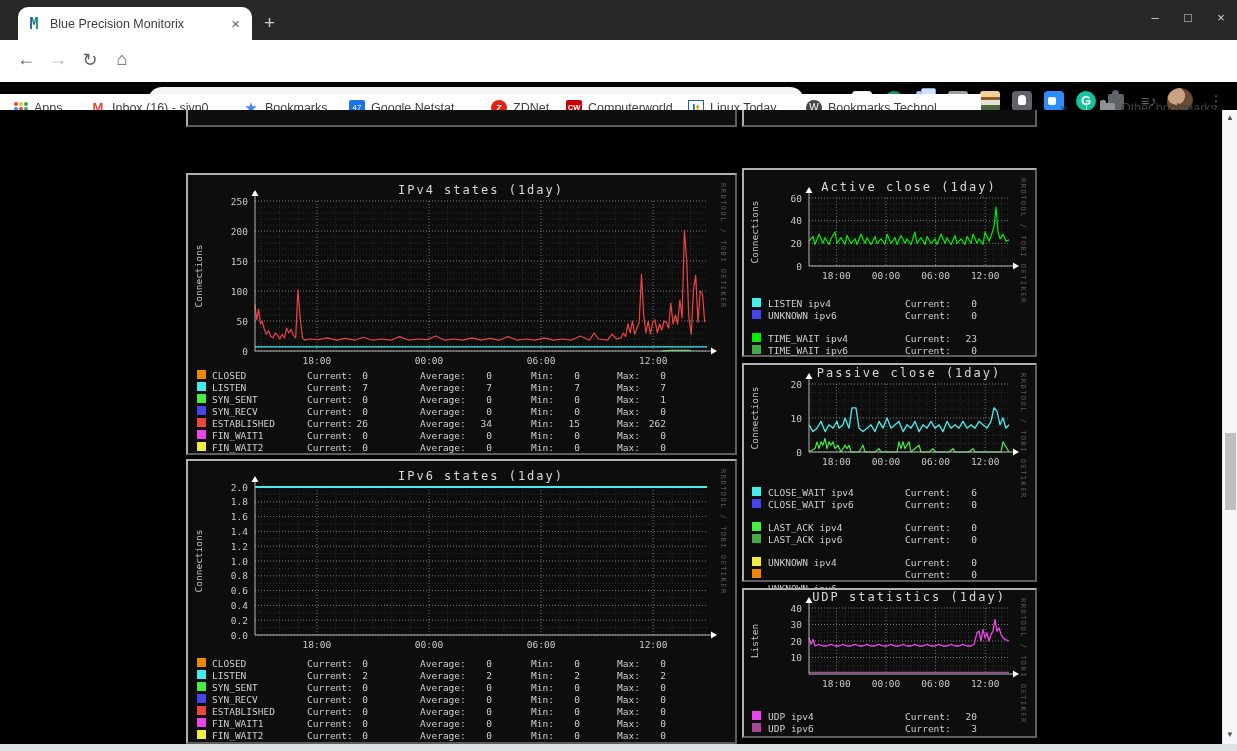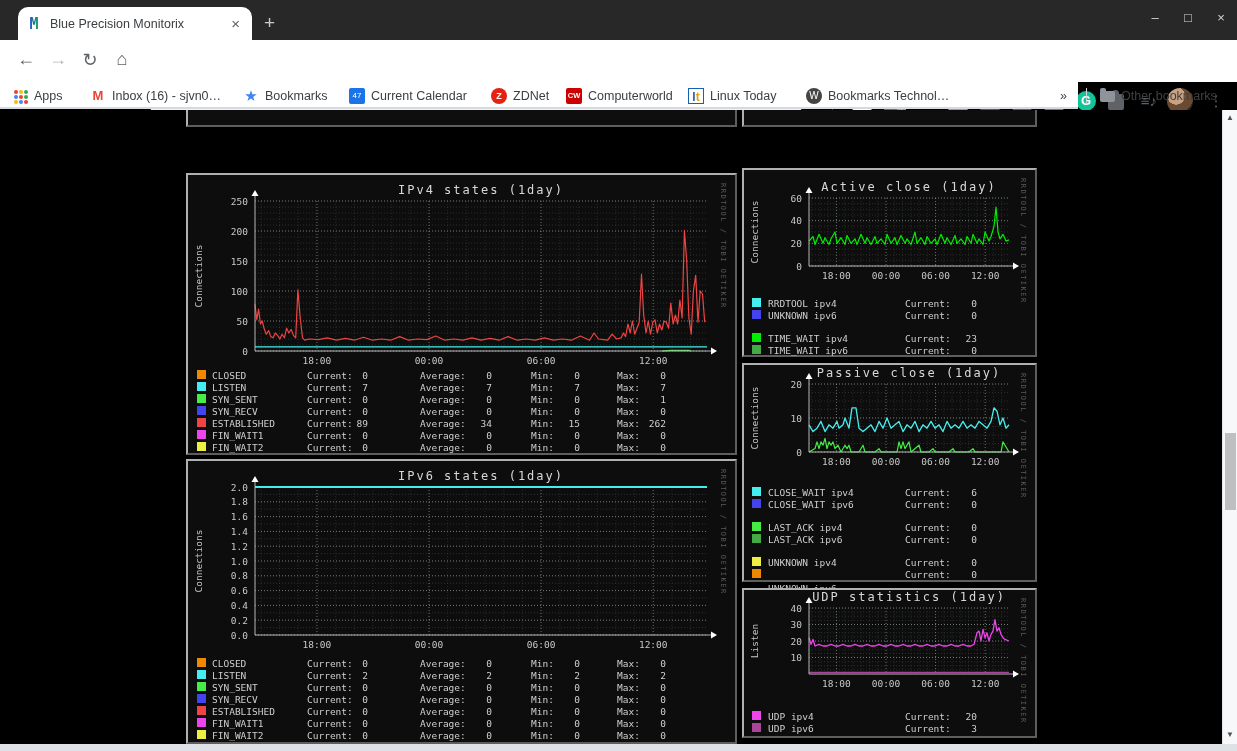--- a/index.html
+++ b/index.html
@@ -44,21 +44,21 @@
   .xi-lamp { background:#5f6368; border-radius:4px; }
   .xi-lamp::after { content:""; position:absolute; left:6px; top:4px; width:8px; height:10px; background:#fff; border-radius:4px 4px 2px 2px; }
   .xi-meet { background:#2D8CFF; border-radius:4px; }
   .xi-meet::after { content:""; position:absolute; left:4px; top:6px; width:8px; height:8px; background:#fff; border-radius:2px; }
   .xi-grammarly { background:#15C39A; color:#fff; border-radius:50%; font-weight:bold; }
   .xi-puzzle { background:#5f6368; border-radius:2px; width:16px; height:16px; top:54px; }
   .xi-puzzle::before { content:""; position:absolute; left:4px; top:-4px; width:7px; height:7px; background:#5f6368; border-radius:50%; }
   .xi-playlist { color:#5f6368; font-size:15px; }
   .xi-avatar { width:26px; height:26px; top:48px; border-radius:50%; background:radial-gradient(circle at 35% 30%, #c9a183 0 35%, #6b4a32 36% 70%, #2f2a26 71%); }
   .xi-menu { color:#5f6368; font-size:15px; }
-  .bookmarksbar { position:absolute; left:0; top:82px; width:1078px; height:27px; background:#fff; border-bottom:2px solid #d6d9dd; }
+  .bookmarksbar { position:absolute; left:0; top:94px; width:981px; height:27px; background:#fff; border-bottom:2px solid #d6d9dd; }
   .bm { position:absolute; top:4px; height:19px; display:flex; align-items:center; gap:6px; font-size:12.5px; color:#3c4043; white-space:nowrap; }
   .bmicon { width:16px; height:16px; font-size:10px; line-height:16px; text-align:center; flex:0 0 auto; }
   .bm-apps-grid { display:grid; grid-template-columns:repeat(3,4px); grid-gap:1px; width:14px; height:14px; padding-top:1px; }
   .bm-apps-grid i { width:4px; height:4px; border-radius:50%; }
   .bmi-gmail { color:#EA4335; font-weight:bold; font-size:13px; }
   .bmi-star { color:#4285F4; font-size:15px; }
   .bmi-calendar { background:#1A73E8; color:#fff; font-size:8px; border-radius:2px; }
   .bmi-zdnet { background:#E32212; color:#fff; border-radius:50%; font-weight:bold; font-size:9px; }
   .bmi-cw { background:#CC0000; color:#fff; font-weight:bold; font-size:7.5px; border-radius:2px; }
   .bmi-linuxtoday { background:#fff; border:1.5px solid #1a5fb4; color:#1a5fb4; font-weight:bold; font-size:12px; }
@@ -149,21 +149,21 @@
       <span>Apps</span>
     </div>
     <span id="bm-items"><div class="bm" style="left: 90px;">
           <span class="bmicon bmi-gmail">M</span>
           <span>Inbox (16) - sjvn0…</span>
         </div><div class="bm" style="left: 243px;">
           <span class="bmicon bmi-star">★</span>
           <span>Bookmarks</span>
         </div><div class="bm" style="left: 349px;">
           <span class="bmicon bmi-calendar">47</span>
-          <span>Current Calendar</span>
+          <span>Google Netstat</span>
         </div><div class="bm" style="left: 491px;">
           <span class="bmicon bmi-zdnet">Z</span>
           <span>ZDNet</span>
         </div><div class="bm" style="left: 566px;">
           <span class="bmicon bmi-cw">CW</span>
           <span>Computerworld</span>
         </div><div class="bm" style="left: 688px;">
           <span class="bmicon bmi-linuxtoday">l<b>t</b></span>
           <span>Linux Today</span>
         </div><div class="bm" style="left: 806px;">
@@ -309,21 +309,21 @@
             <span class="num" style="left: 278px; width: 26px;">0</span>
             <span style="left: 343px;">Min:</span>
             <span class="num" style="left: 366px; width: 26px;">0</span>
             <span style="left: 429px;">Max:</span>
             <span class="num" style="left: 452px; width: 26px;">0</span>
           </div>
           <div class="lgrow" style="top: 243px;">
             <span class="lgsw" style="left: 9px; background: rgb(238, 68, 68);"></span>
             <span style="left: 24px;">ESTABLISHED</span>
             <span style="left: 119px;">Current:</span>
-            <span class="num" style="left: 150px; width: 30px;">89</span>
+            <span class="num" style="left: 150px; width: 30px;">26</span>
             <span style="left: 232px;">Average:</span>
             <span class="num" style="left: 278px; width: 26px;">34</span>
             <span style="left: 343px;">Min:</span>
             <span class="num" style="left: 366px; width: 26px;">15</span>
             <span style="left: 429px;">Max:</span>
             <span class="num" style="left: 452px; width: 26px;">262</span>
           </div>
           <div class="lgrow" style="top: 255px;">
             <span class="lgsw" style="left: 9px; background: rgb(238, 68, 238);"></span>
             <span style="left: 24px;">FIN_WAIT1</span>
@@ -577,21 +577,21 @@
             <text x="14" y="62" text-anchor="middle" class="c-axis" transform="rotate(-90 14 62)">Connections</text>
             <text x="277" y="8" class="c-wm" transform="rotate(90 277 8)">RRDTOOL / TOBI OETIKER</text>
             <polyline points="65.0,71.1 69.0,66.5 71.0,74.5 75.0,64.3 79.0,73.3 81.0,67.7 85.0,74.5 87.0,68.8 91.0,62.0 93.0,73.3 97.0,67.7 101.0,74.5 103.0,65.4 107.0,73.3 111.0,68.8 113.0,74.5 117.0,64.3 121.0,73.3 123.0,67.7 127.0,74.5 131.0,66.5 133.0,73.3 137.0,68.8 141.0,74.5 143.0,64.3 147.0,73.3 151.0,67.7 153.0,74.5 157.0,65.4 161.0,73.3 163.0,68.8 167.0,74.5 171.0,62.0 173.0,73.3 177.0,67.7 181.0,74.5 183.0,66.5 187.0,73.3 191.0,68.8 193.0,74.5 197.0,64.3 201.0,73.3 203.0,67.7 207.0,74.5 211.0,65.4 213.0,73.3 217.0,68.8 221.0,74.5 223.0,66.5 227.0,73.3 229.0,64.3 233.0,73.3 235.0,68.8 239.0,74.5 241.0,62.0 245.0,71.1 247.0,66.5 250.0,56.3 252.0,37.1 254.0,62.0 256.0,68.8 259.0,64.3 262.0,71.1 265.0,69.9" fill="none" stroke="#00EE00" stroke-width="1.2" stroke-linejoin="round"></polyline>
             <line x1="65" y1="23" x2="65" y2="96" stroke="#b5b5b5" stroke-width="1"></line>
             <line x1="65" y1="96" x2="270" y2="96" stroke="#b5b5b5" stroke-width="1"></line>
             <polygon points="61.5,23 68.5,23 65,17" fill="#ffffff"></polygon>
             <polygon points="269,92.5 269,99.5 275,96" fill="#ffffff"></polygon>
           </svg>
           <div class="lgrow" style="top: 128px;">
             <span class="lgsw" style="left: 8px; background: rgb(68, 238, 238);"></span>
-            <span style="left: 24px;">RRDTOOL ipv4</span>
+            <span style="left: 24px;">LISTEN ipv4</span>
             <span style="left: 161px;">Current:</span>
             <span class="num" style="left: 207px; width: 26px;">0</span>
           </div>
           <div class="lgrow" style="top: 140px;">
             <span class="lgsw" style="left: 8px; background: rgb(68, 68, 238);"></span>
             <span style="left: 24px;">UNKNOWN ipv6</span>
             <span style="left: 161px;">Current:</span>
             <span class="num" style="left: 207px; width: 26px;">0</span>
           </div>
           <div class="lgrow" style="top: 163px;">

